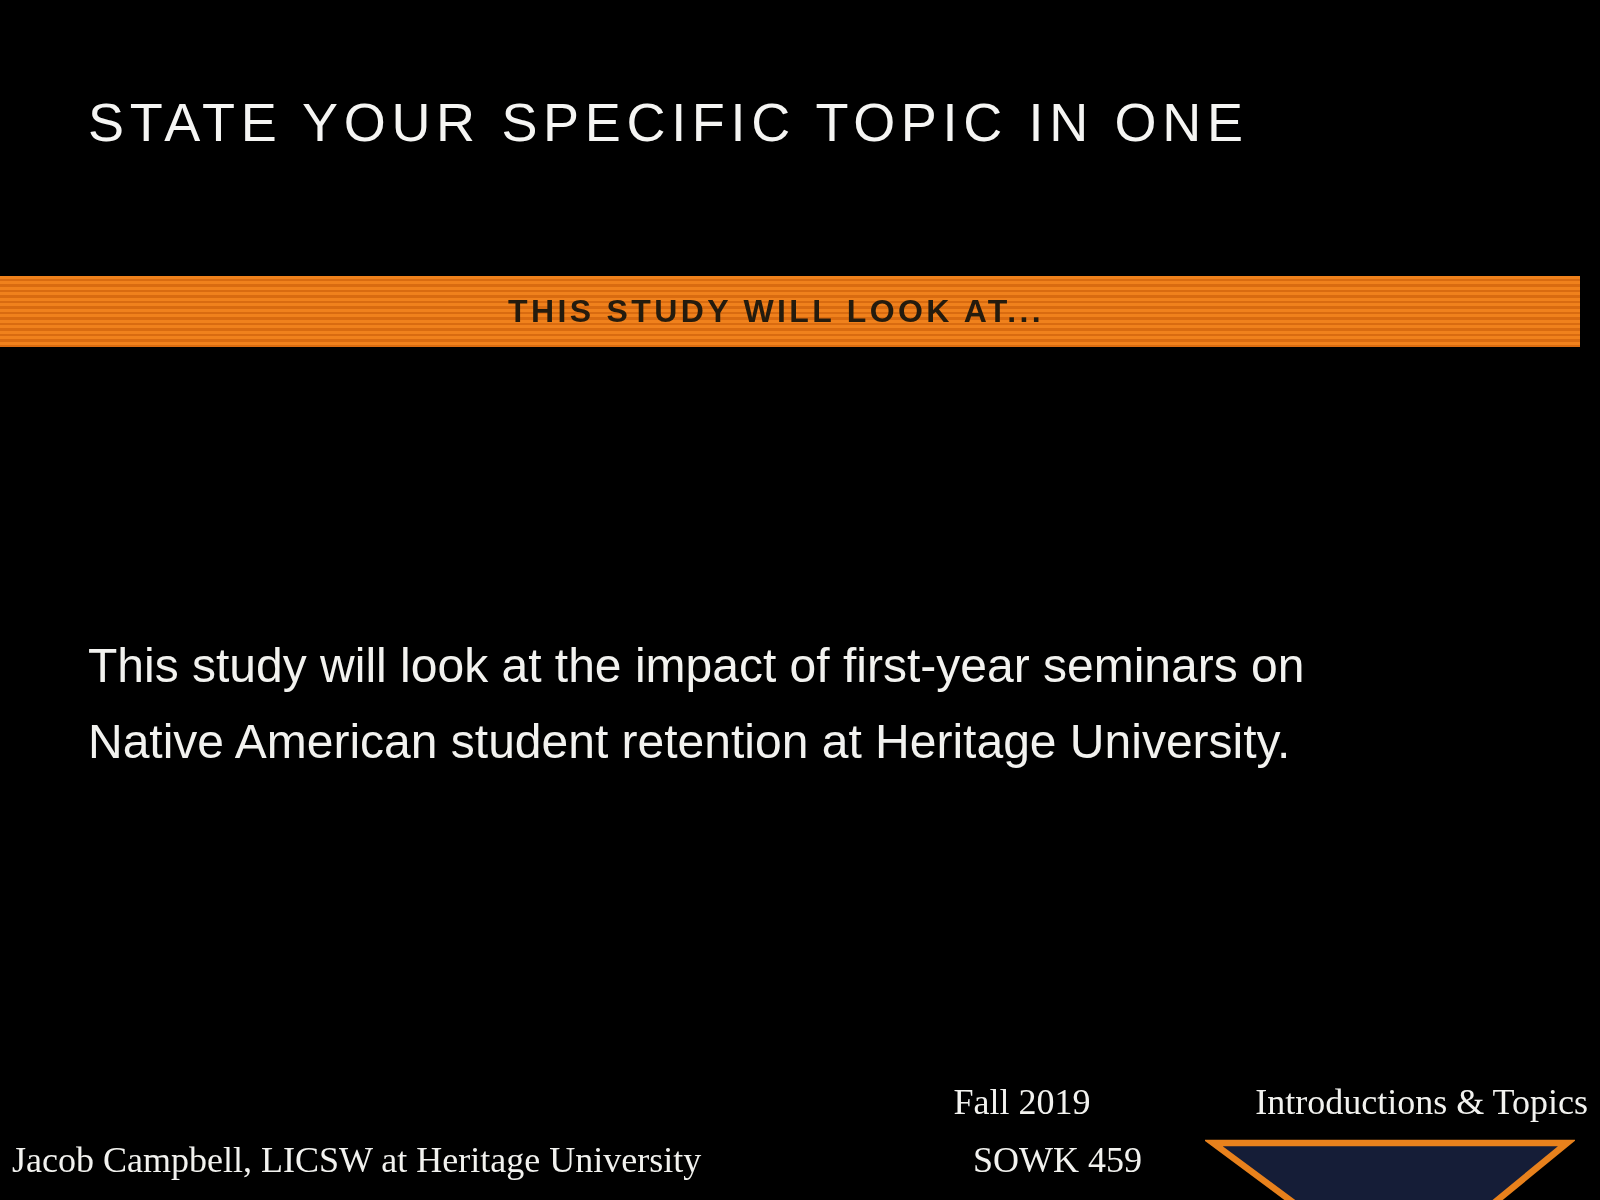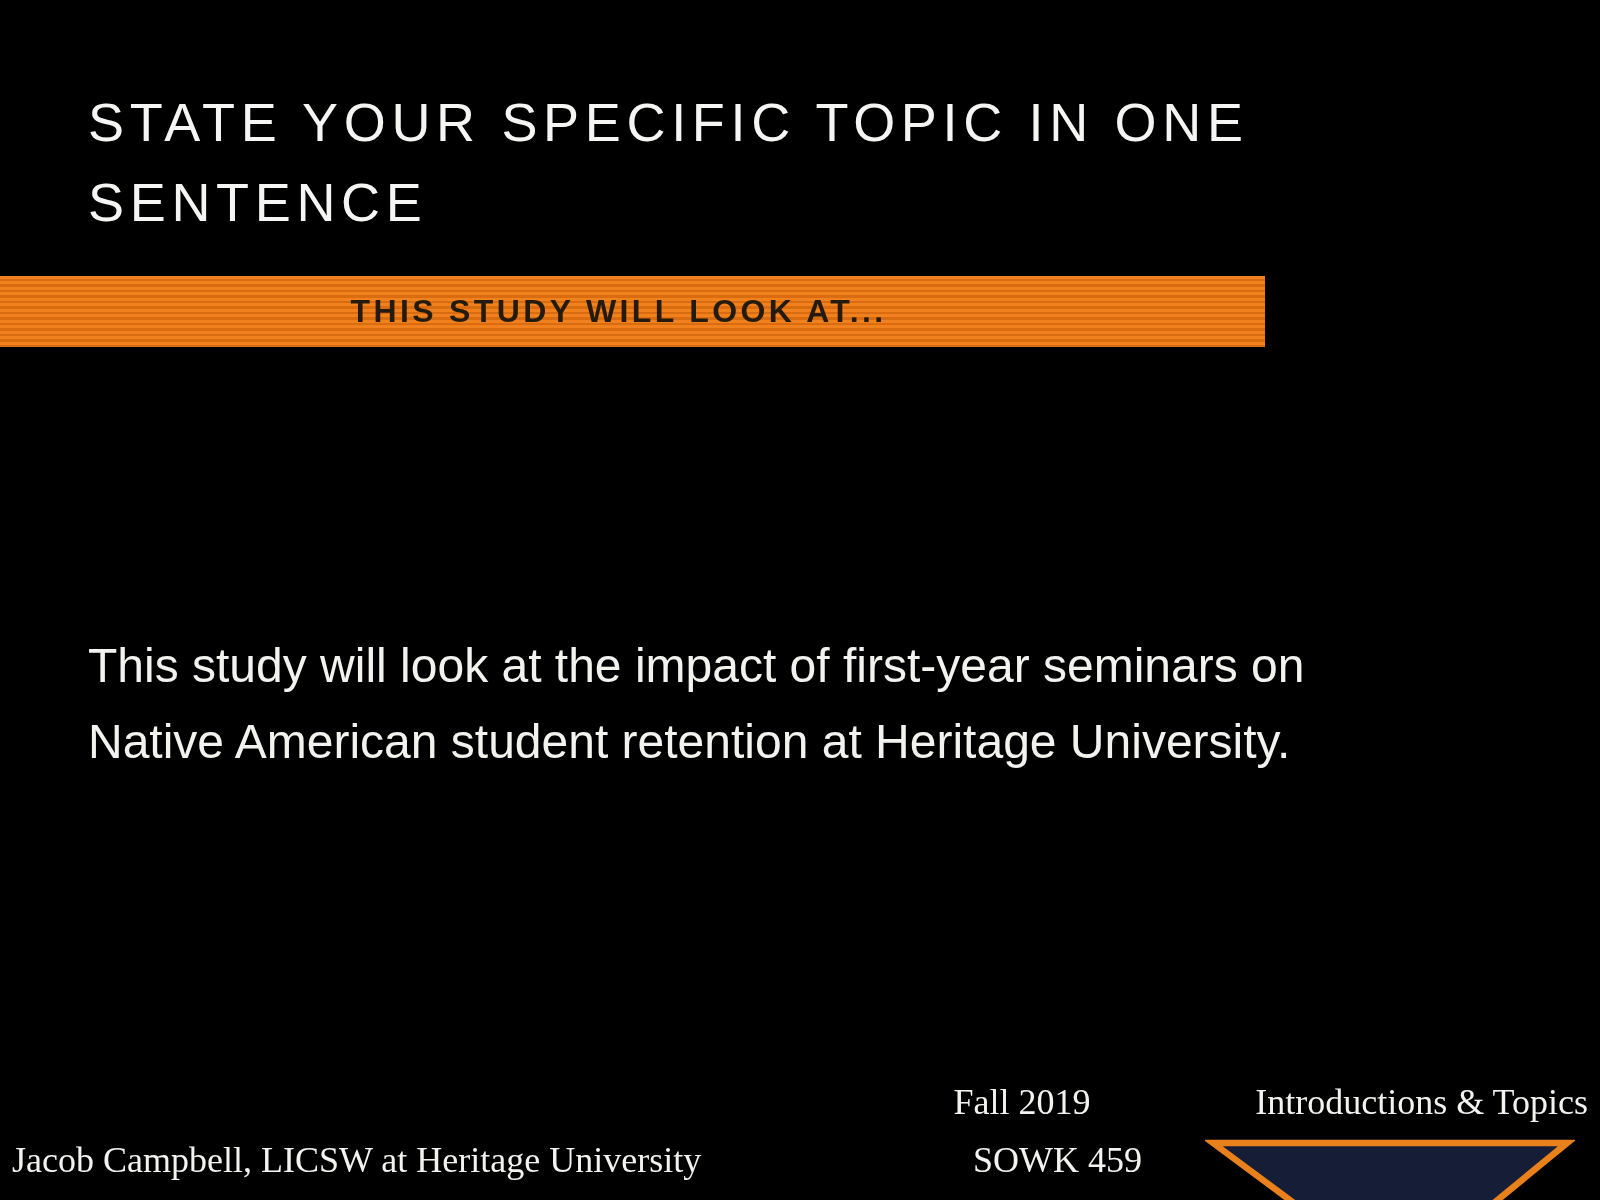--- a/index.html
+++ b/index.html
@@ -28,21 +28,21 @@
     letter-spacing: 0.105em;
     line-height: 80px;
   }
   .title .line { display: block; white-space: nowrap; }
 
   
   .banner {
     position: absolute;
     left: 0;
     top: 276px;
-    width: 1265px;
+    width: 1580px;
     height: 71px;
     background: repeating-linear-gradient(
       to bottom,
       #f0811c 0px,  #f0811c 3px,
       #d96b10 3px,  #d96b10 5.5px
     );
     display: flex;
     align-items: center;
     justify-content: center;
   }
@@ -94,21 +94,20 @@
     stroke-linejoin: miter;
   }
 </style>
 </head>
 <body>
 
 <div class="slide">
 
   <h1 class="title">
     <span class="line">STATE YOUR SPECIFIC TOPIC IN ONE</span>
-    <span class="line">SENTENCE</span>
   </h1>
 
   <div class="banner">
     <span class="banner-text">THIS STUDY WILL LOOK AT...</span>
   </div>
 
   <div class="body-text">
     <span class="line">This study will look at the impact of first-year seminars on</span>
     <span class="line">Native American student retention at Heritage University.</span>
   </div>

